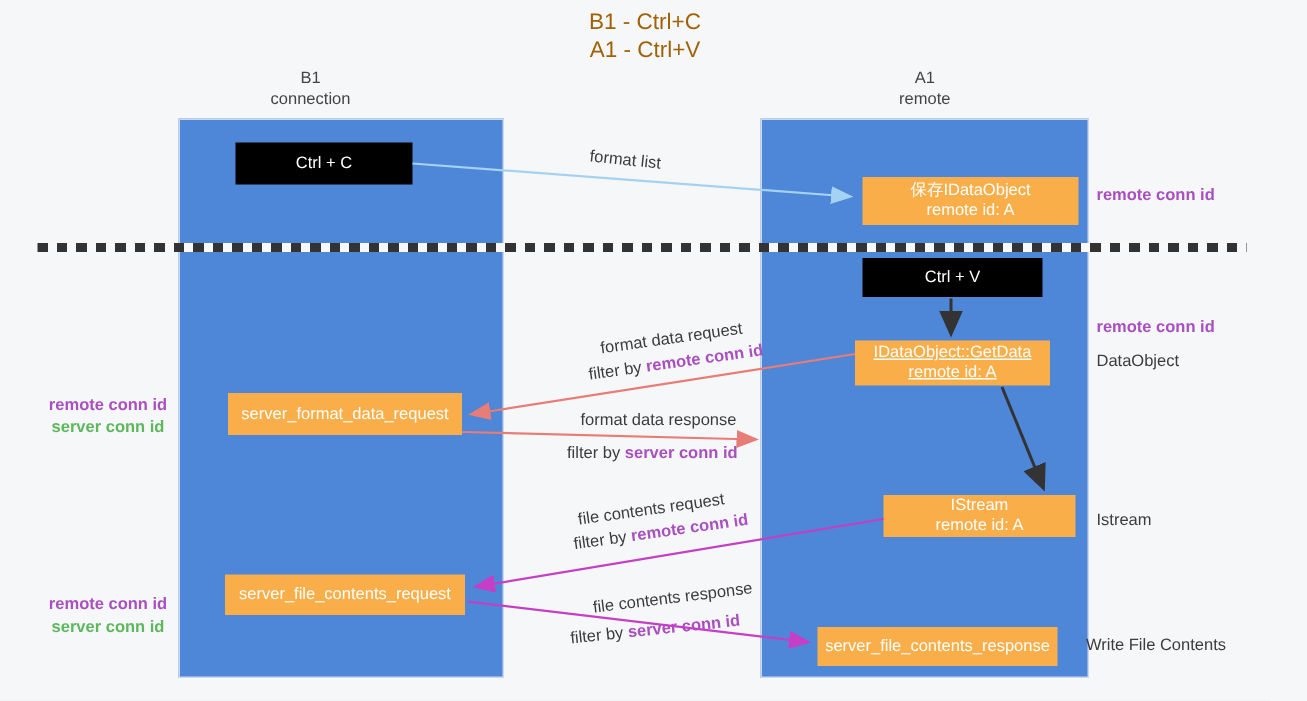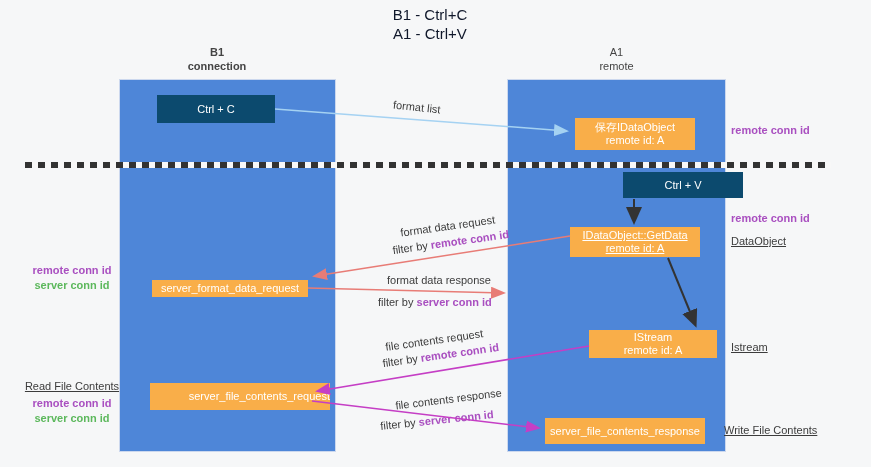--- a/index.html
+++ b/index.html
@@ -3,99 +3,99 @@
 <meta charset="utf-8">
 <style>
   * { margin:0; padding:0; box-sizing:border-box; }
   html,body { background:#eceff1; }
   .canvas {
     position:relative; width:871px; height:467px; margin:0 auto;
     background:#f6f7f8; overflow:hidden;
     font-family:"Liberation Sans", sans-serif; color:#3c3c3c;
   }
   .title { position:absolute; left:300px; top:5px; width:260px; text-align:center;
-           font-size:15px; line-height:19px; color:#0f172a; }
+           font-size:15px; line-height:19px; color:#a16207; }
   .lane { position:absolute; top:79px; height:373px; background:#4e86d8;
           border:1px solid #ccd8ee; }
   .lane-header { position:absolute; top:45px; text-align:center; font-size:11px;
                  line-height:14px; color:#444; }
   .node { position:absolute; display:flex; flex-direction:column; align-items:center;
           justify-content:center; text-align:center; color:#fff; font-size:11px;
           line-height:13px; white-space:nowrap; }
   .orange { background:#f9ae49; }
-  .green  { background:#0c4a6e; }
+  .green  { background:#000000; }
   .dashed-line { position:absolute; left:25px; top:162px; width:806px; height:6px;
     background:repeating-linear-gradient(90deg,#333 0 7px,#f8f8f8 7px 13px); }
   .flow-label { position:absolute; font-size:11px; color:#3c3c3c; white-space:nowrap; }
   .side-label { position:absolute; font-size:11px; white-space:nowrap; }
   .side-group { position:absolute; width:110px; text-align:center; font-size:11px;
                 line-height:15px; }
   .purple { color:#a94fc0; font-weight:bold; }
   .green-text { color:#5cb85c; font-weight:bold; }
-  .dark { color:#3c3c3c;text-decoration:underline; }
+  .dark { color:#3c3c3c; }
   .rot-p6 { transform:rotate(6deg); }
   .rot-n8 { transform:rotate(-8deg); }
   .rot-n7 { transform:rotate(-7deg); }
   .rot-n6 { transform:rotate(-6deg); }
   svg.overlay { position:absolute; left:0; top:0; width:871px; height:467px;
                 pointer-events:none; z-index:5; }
 </style>
 </head>
 <body>
 
 <div class="canvas">
 
   <div class="title">
     <div>B1 - Ctrl+C</div>
     <div>A1 - Ctrl+V</div>
   </div>
 
-  <div class="lane-header" style="left:129px; width:176px;font-weight:bold;">
+  <div class="lane-header" style="left:119px; width:176px;">
     <div>B1</div>
     <div>connection</div>
   </div>
   <div class="lane-header" style="left:507px; width:219px;">
     <div>A1</div>
     <div>remote</div>
   </div>
 
   <div class="lane" style="left:119px; width:217px;"></div>
   <div class="lane" style="left:507px; width:219px;"></div>
 
   <div class="dashed-line"></div>
 
   <div class="node green" style="left:157px; top:95px; width:118px; height:28px;">
     <span>Ctrl + C</span>
   </div>
 
-  <div class="node orange" style="left:575px; top:118px; width:120px; height:32px;">
+  <div class="node orange" style="left:575px; top:118px; width:144px; height:32px;">
     <span>保存IDataObject</span>
     <span>remote id: A</span>
   </div>
 
-  <div class="node green" style="left:575px; top:172px; width:120px; height:26px;margin-left:48px;">
+  <div class="node green" style="left:575px; top:172px; width:120px; height:26px;">
     <span>Ctrl + V</span>
   </div>
 
   <div class="node orange" style="left:570px; top:227px; width:130px; height:30px;text-decoration:underline;">
     <span>IDataObject::GetData</span>
     <span>remote id: A</span>
   </div>
 
-  <div class="node orange" style="left:152px; top:280px; width:156px; height:17px;">
+  <div class="node orange" style="left:152px; top:262px; width:156px; height:28px;">
     <span>server_format_data_request</span>
   </div>
 
 
   <div class="node orange" style="left:589px; top:330px; width:128px; height:28px;">
     <span>IStream</span>
     <span>remote id: A</span>
   </div>
 
-  <div class="node orange" style="left:150px; top:383px; width:180px; height:27px;align-items:flex-end;">
+  <div class="node orange" style="left:150px; top:383px; width:160px; height:27px;">
     <span>server_file_contents_request</span>
   </div>
 
   <div class="node orange" style="left:545px; top:418px; width:160px; height:26px;align-items:center;">
     <span>server_file_contents_response</span>
   </div>
 
   <div class="flow-label rot-p6" style="left:393px; top:101px;">format list</div>
 
   <div class="flow-label rot-n8" style="left:400px; top:220px;">format data request</div>
@@ -118,23 +118,20 @@
 
   <div class="flow-label rot-n7" style="left:395px; top:393px;">file contents response</div>
   <div class="flow-label rot-n6" style="left:380px; top:414px;">
     <span>filter by</span>
     <span class="purple">server conn id</span>
   </div>
 
   <div class="side-group" style="left:17px; top:263px;">
     <div class="purple">remote conn id</div>
     <div class="green-text">server conn id</div>
-  </div>
-  <div class="side-group dark" style="left:17px; top:379px;">
-    <div>Read File Contents</div>
   </div>
   <div class="side-group" style="left:17px; top:396px;">
     <div class="purple">remote conn id</div>
     <div class="green-text">server conn id</div>
   </div>
 
   <div class="side-label purple" style="left:731px; top:124px;">remote conn id</div>
   <div class="side-label purple" style="left:731px; top:212px;">remote conn id</div>
   <div class="side-label dark" style="left:731px; top:235px;">DataObject</div>
   <div class="side-label dark" style="left:731px; top:341px;">Istream</div>

